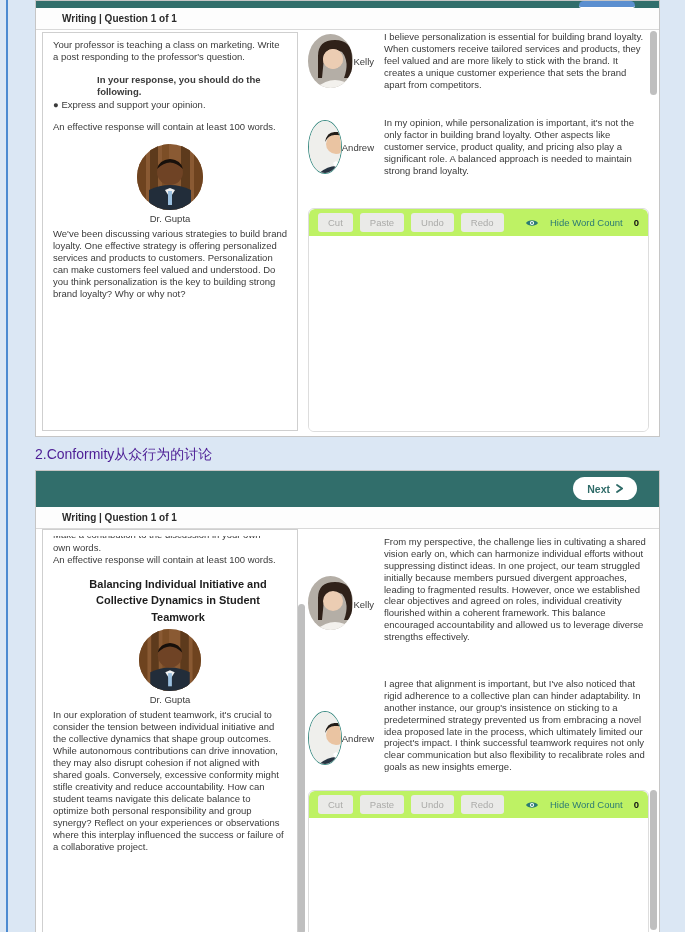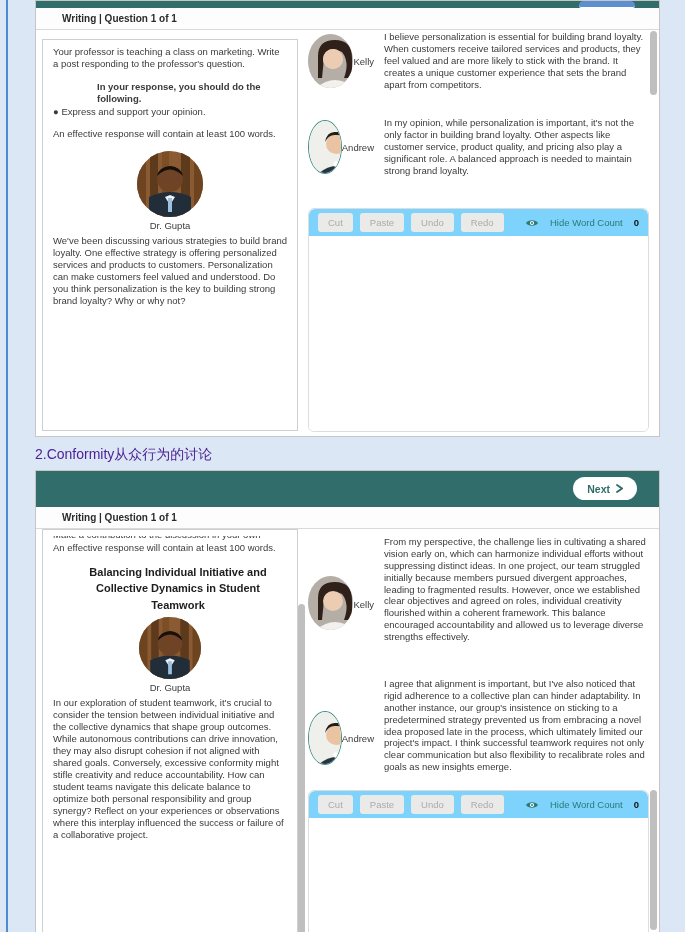--- a/index.html
+++ b/index.html
@@ -15,21 +15,21 @@
   .next-partial{position:absolute;right:24px;bottom:0;width:56px;height:6px;background:#5b8fd0;
        border-radius:6px 6px 3px 3px;border-bottom:1px solid #fff;}
   .next-btn{position:absolute;right:22px;top:6px;height:23px;background:#fff;border:none;border-radius:12px;
        padding:0 14px;display:flex;align-items:center;gap:6px;color:#2f6b68;font-weight:bold;
        font-size:10.5px;cursor:pointer;font-family:inherit;}
   .strip{height:21px;line-height:21px;background:#fdfdfd;border-bottom:1px solid #d9d9d9;
        font-size:10px;font-weight:bold;color:#2b2b2b;padding-left:26px;}
   .pbody{position:absolute;left:0;right:0;bottom:0;overflow:hidden;}
   #panel1 .pbody{top:28px;}
   #panel2 .pbody{top:57px;bottom:-1px;}
-  .qcard{position:absolute;left:6px;top:10px;bottom:5px;width:256px;border:1px solid #cfcfcf;
+  .qcard{position:absolute;left:6px;top:3px;bottom:5px;width:256px;border:1px solid #cfcfcf;
        background:#fff;box-sizing:border-box;padding:6px 10px;font-size:9.5px;line-height:1.26;color:#3a3a3a;}
   #panel2 .qcard{top:1px;bottom:-10px;}
   .qcard p{margin:0 0 11px 0;}
   .qcard .bold{font-weight:bold;margin-bottom:1px;margin-left:44px;}
   .qcard .bullet{margin:0 0 1px 0;}
   .qcard .gap{height:9px;}
   .avatar-wrap{border-radius:50%;overflow:hidden;display:block;}
   .prof-av{width:66px;height:66px;margin:4px auto 3px auto;}
   .prof-name{text-align:center;font-size:9.5px;margin-bottom:3px;color:#3a3a3a;}
   .qheading{font-weight:bold;font-size:11px;line-height:1.5;text-align:center;margin:10px 4px 4px 20px;color:#1d1d1d;}
@@ -38,21 +38,21 @@
   .rcol{position:absolute;left:272px;right:2px;top:0;bottom:0;}
   .msg-row{position:absolute;left:0;right:10px;display:flex;}
   .msg-avcol{width:66px;flex:none;display:flex;align-items:center;}
   .stu-av{width:54px;height:54px;}
   .ring{border:1.5px solid #3f8d85;box-sizing:border-box;}
   .stu-name{font-size:9.5px;color:#3a3a3a;margin-top:2px;text-align:center;}
   .msg-text{flex:1;font-size:9.5px;line-height:1.25;color:#3a3a3a;padding-left:10px;}
   .editor{position:absolute;left:0;right:8px;border:1px solid #ddd;border-radius:6px;background:#fff;overflow:hidden;}
   #panel1 .editor{top:179px;bottom:4px;}
   #panel2 .editor{top:262px;bottom:-12px;}
-  .toolbar{height:27px;background:#7dd3fc;border-bottom:1px solid #e8e8e6;display:flex;align-items:center;
+  .toolbar{height:27px;background:#bef264;border-bottom:1px solid #e8e8e6;display:flex;align-items:center;
        padding:0 9px;gap:7px;border-radius:6px 6px 0 0;}
   .tbtn{background:#eaeae8;border:none;border-radius:3px;color:#ababa9;font-size:9.5px;
        padding:4px 10px;font-family:inherit;cursor:default;}
   .tspacer{flex:1;}
   .wc-label{color:#2c7a74;font-size:9.5px;margin-left:4px;cursor:pointer;}
   .wc-count{color:#111;font-weight:bold;font-size:9.5px;margin-left:4px;}
   .editor-area{position:absolute;left:0;right:0;top:27px;bottom:0;background:#fff;}
   .sthumb{position:absolute;width:7px;border-radius:4px;background:#bfbfbf;}
   .caption{position:absolute;left:35px;top:446px;font-size:14px;color:#4c1d95;}
   .eye-icon{display:inline-block;}
@@ -163,20 +163,21 @@
         </svg>
     </button>
   </div>
   <div class="strip">Writing | Question 1 of 1</div>
   <div class="pbody">
 
     <div class="qcard">
       <span class="clip-line">
           <span>Make a contribution to the discussion in your own</span>
         </span>
+      <div>own words.</div>
       <div>An effective response will contain at least 100 words.</div>
       <div class="qheading">Balancing Individual Initiative and Collective Dynamics in Student Teamwork</div>
       <span class="avatar-wrap prof-av" style="width:62px;height:62px;">
         <svg width="62" height="62" viewBox="0 0 66 66">
           <rect width="66" height="66" fill="#8a5a33"></rect>
           <rect x="0" width="9" height="66" fill="#6e431f"></rect>
             <rect x="13" width="8" height="66" fill="#5d3a1c"></rect>
           <rect x="25" width="7" height="66" fill="#7c4e26"></rect>
             <rect x="44" width="9" height="66" fill="#5d3a1c"></rect>
           <rect x="57" width="9" height="66" fill="#6e431f"></rect>

